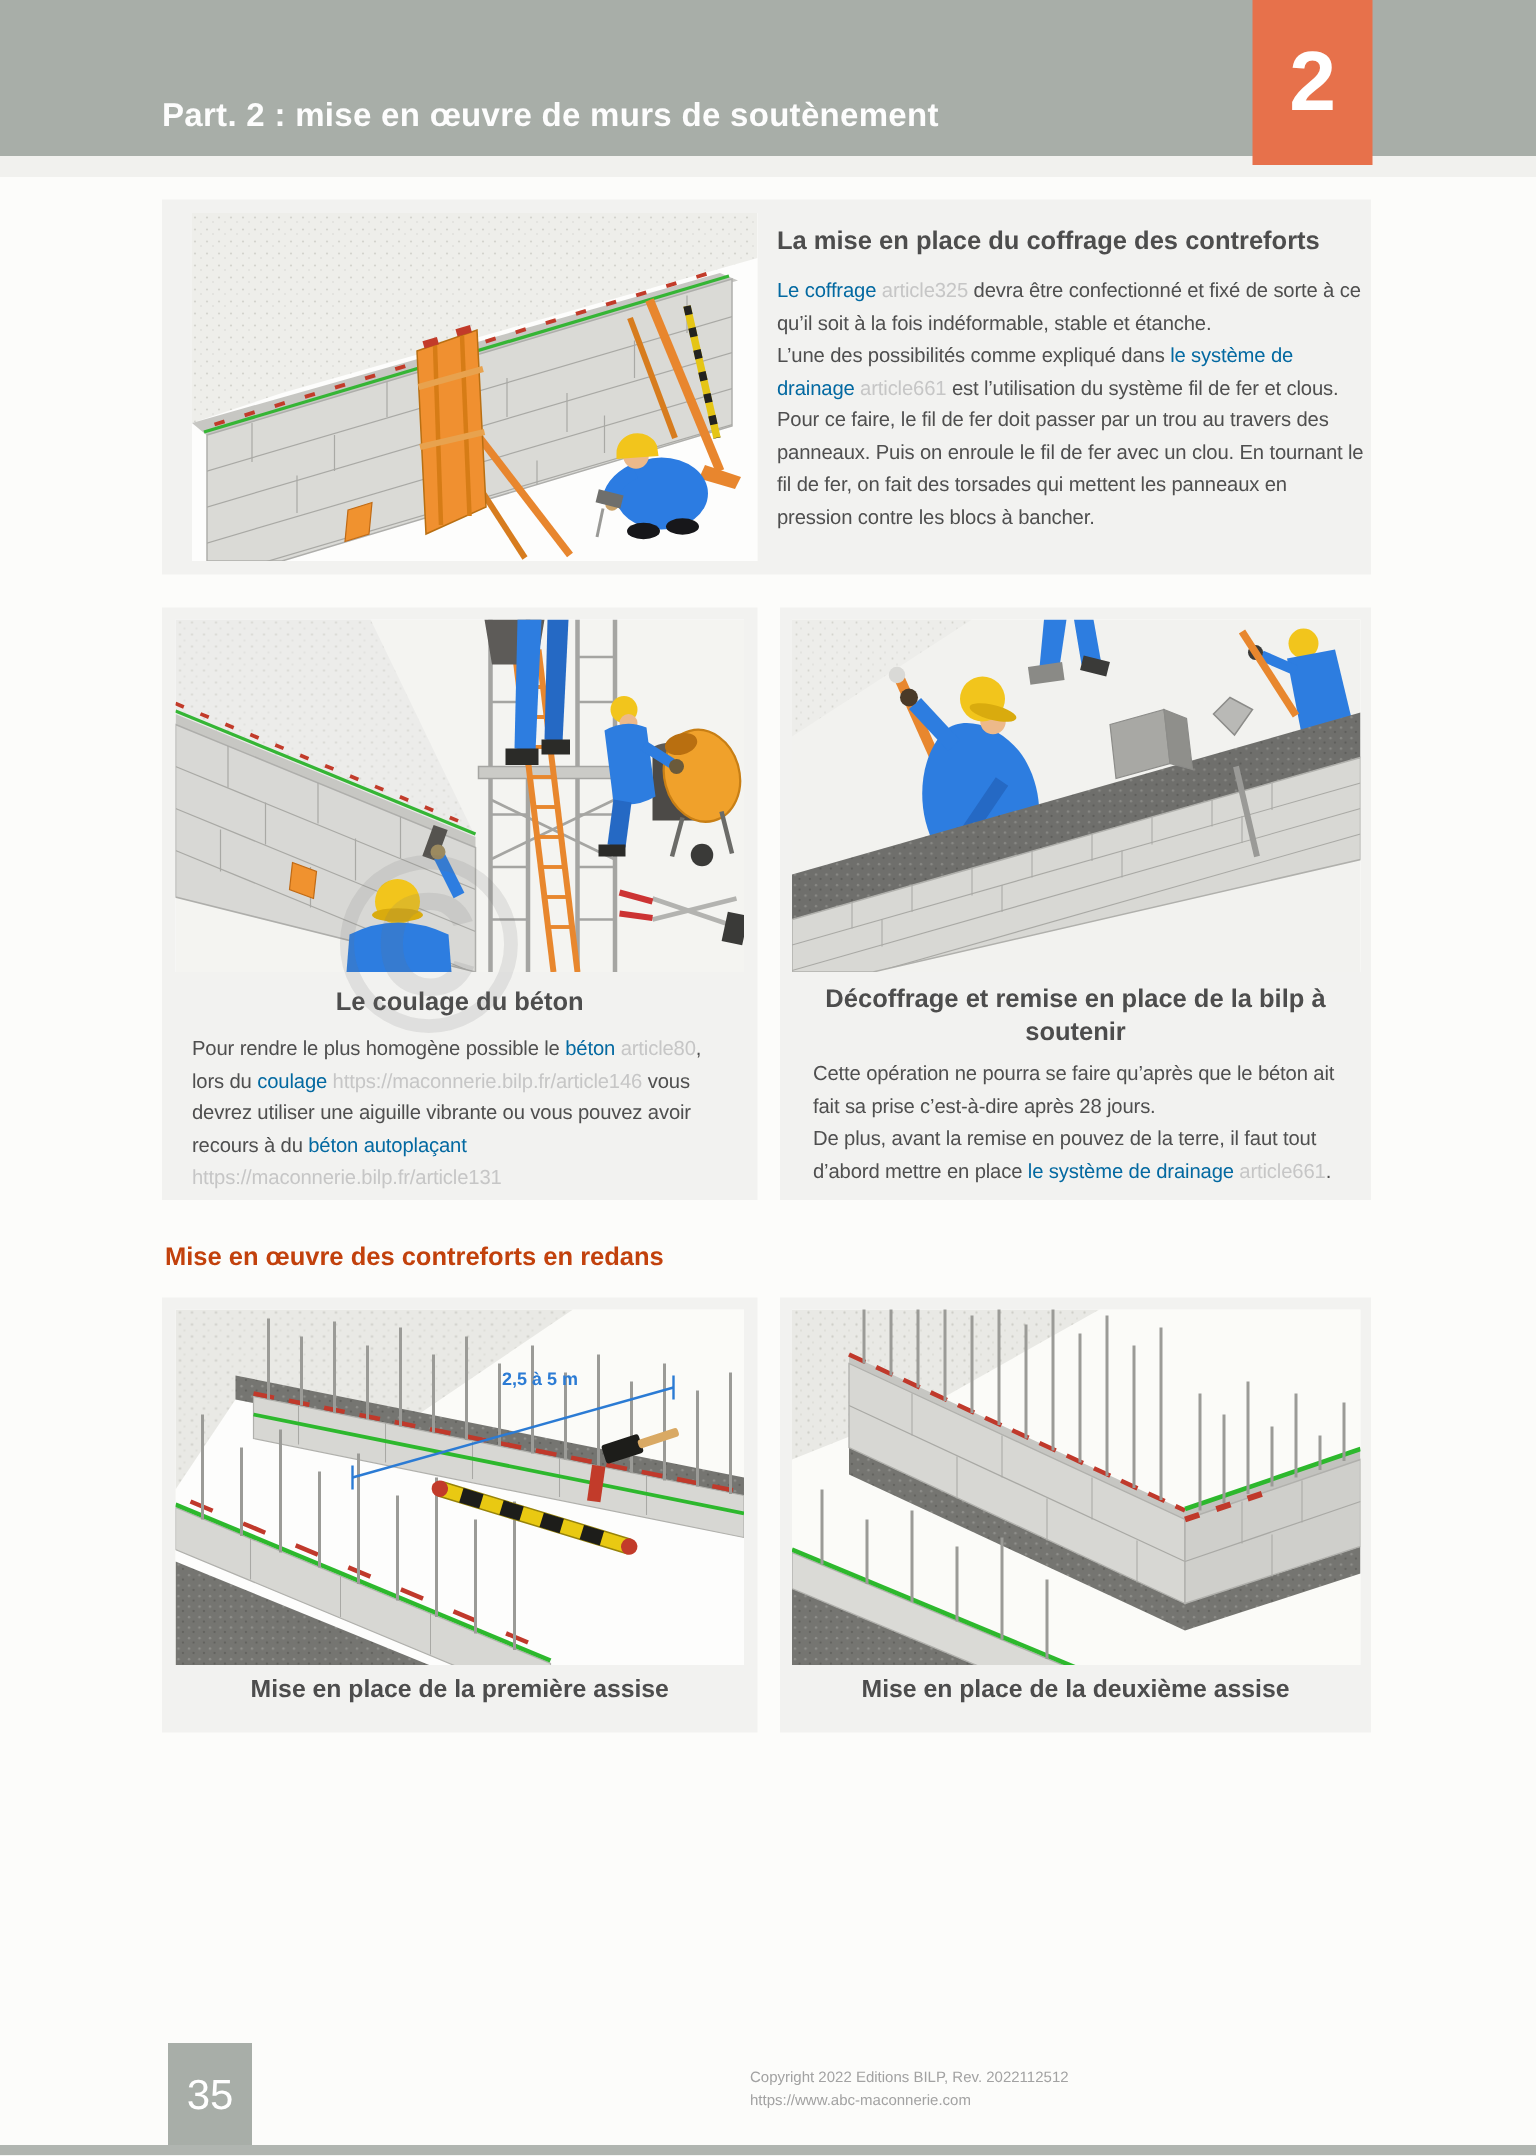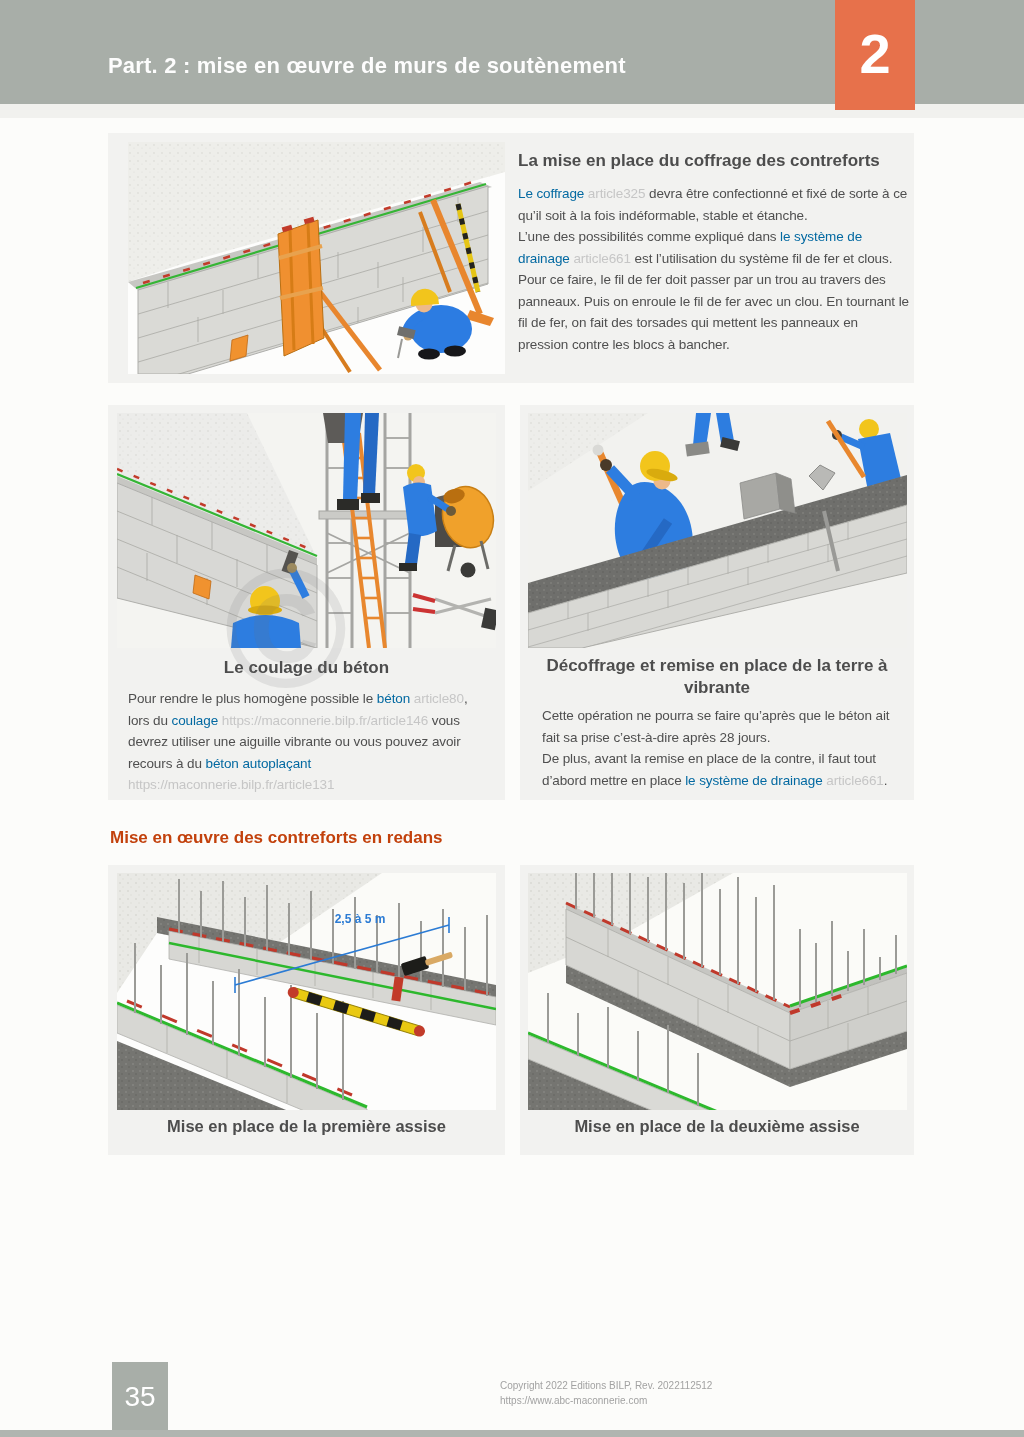--- a/index.html
+++ b/index.html
@@ -2,21 +2,21 @@
 <html><head>
 <meta charset="utf-8">
 <style>
   * { margin:0; padding:0; box-sizing:border-box; }
   html,body { background:#ffffff; }
   body { font-family:"Liberation Sans", sans-serif; }
   .page { position:relative; width:1024px; height:1437px; background:#fcfcfa; overflow:hidden; margin:0 auto; }
 
   
   .header { position:absolute; left:0; top:0; width:1024px; height:104px; background:#a8aea8; }
-  .header-title { position:absolute; left:108px; top:53px; font-size:22px; font-weight:bold; color:#fdfdfd; letter-spacing:0.2px; }
+  .header-title { position:absolute; left:108px; top:64px; font-size:22px; font-weight:bold; color:#fdfdfd; letter-spacing:0.2px; }
   .header-strip { position:absolute; left:0; top:104px; width:1024px; height:14px; background:#f1f1ee; }
   .chapter-box { position:absolute; left:835px; top:0; width:80px; height:110px; background:#e7714b; display:flex; align-items:center; justify-content:center; z-index:2; }
   .chapter-num { color:#ffffff; font-size:56px; font-weight:bold; margin-top:-4px; }
 
   
   .panel { position:absolute; background:#f2f2f0; }
   #panel-coffrage  { left:108px; top:133px; width:806px; height:250px; }
   #panel-coulage   { left:108px; top:405px; width:397px; height:395px; }
   #panel-decoffrage{ left:520px; top:405px; width:394px; height:395px; }
   #panel-assise1   { left:108px; top:865px; width:397px; height:290px; }
@@ -323,24 +323,24 @@
           <line x1="280" y1="120" x2="280" y2="138"></line>
             <line x1="320" y1="109" x2="320" y2="127"></line>
           <line x1="60" y1="200" x2="60" y2="218"></line>
             <line x1="140" y1="177" x2="140" y2="195"></line>
           <line x1="220" y1="154" x2="220" y2="172"></line>
             <line x1="300" y1="131" x2="300" y2="149"></line>
         </g>
         <line x1="296" y1="98" x2="310" y2="158" stroke="#9a9a97" stroke-width="4"></line>
       </g>
     </svg>
-    <div class="panel-title" style="left:18px; top:250px; width:358px;">Décoffrage et remise en place de la terre à vibrante</div>
+    <div class="panel-title" style="left:18px; top:250px; width:358px;">Décoffrage et remise en place de la bilp à soutenir</div>
     <p class="body-text" style="left:22px; top:300px; width:354px;">
       <span>Cette opération ne pourra se faire qu’après que le béton ait fait sa prise c’est-à-dire après 28 jours.</span><br>
-      <span>De plus, avant la remise en place de la contre, il faut tout d’abord mettre en place </span><span class="lnk">le système de drainage</span><span class="ref"> article661</span><span>.</span>
+      <span>De plus, avant la remise en pouvez de la terre, il faut tout d’abord mettre en place </span><span class="lnk">le système de drainage</span><span class="ref"> article661</span><span>.</span>
     </p>
   </div>
 
   <div class="section-heading">Mise en œuvre des contreforts en redans</div>
 
   <div class="panel" id="panel-assise1">
     <svg class="illus" style="left:9px; top:8px;" width="379" height="237" viewBox="0 0 379 237">
       <defs>
         <pattern id="spk4" width="8" height="8" patternUnits="userSpaceOnUse">
           <rect width="8" height="8" fill="#e9e9e5"></rect>

